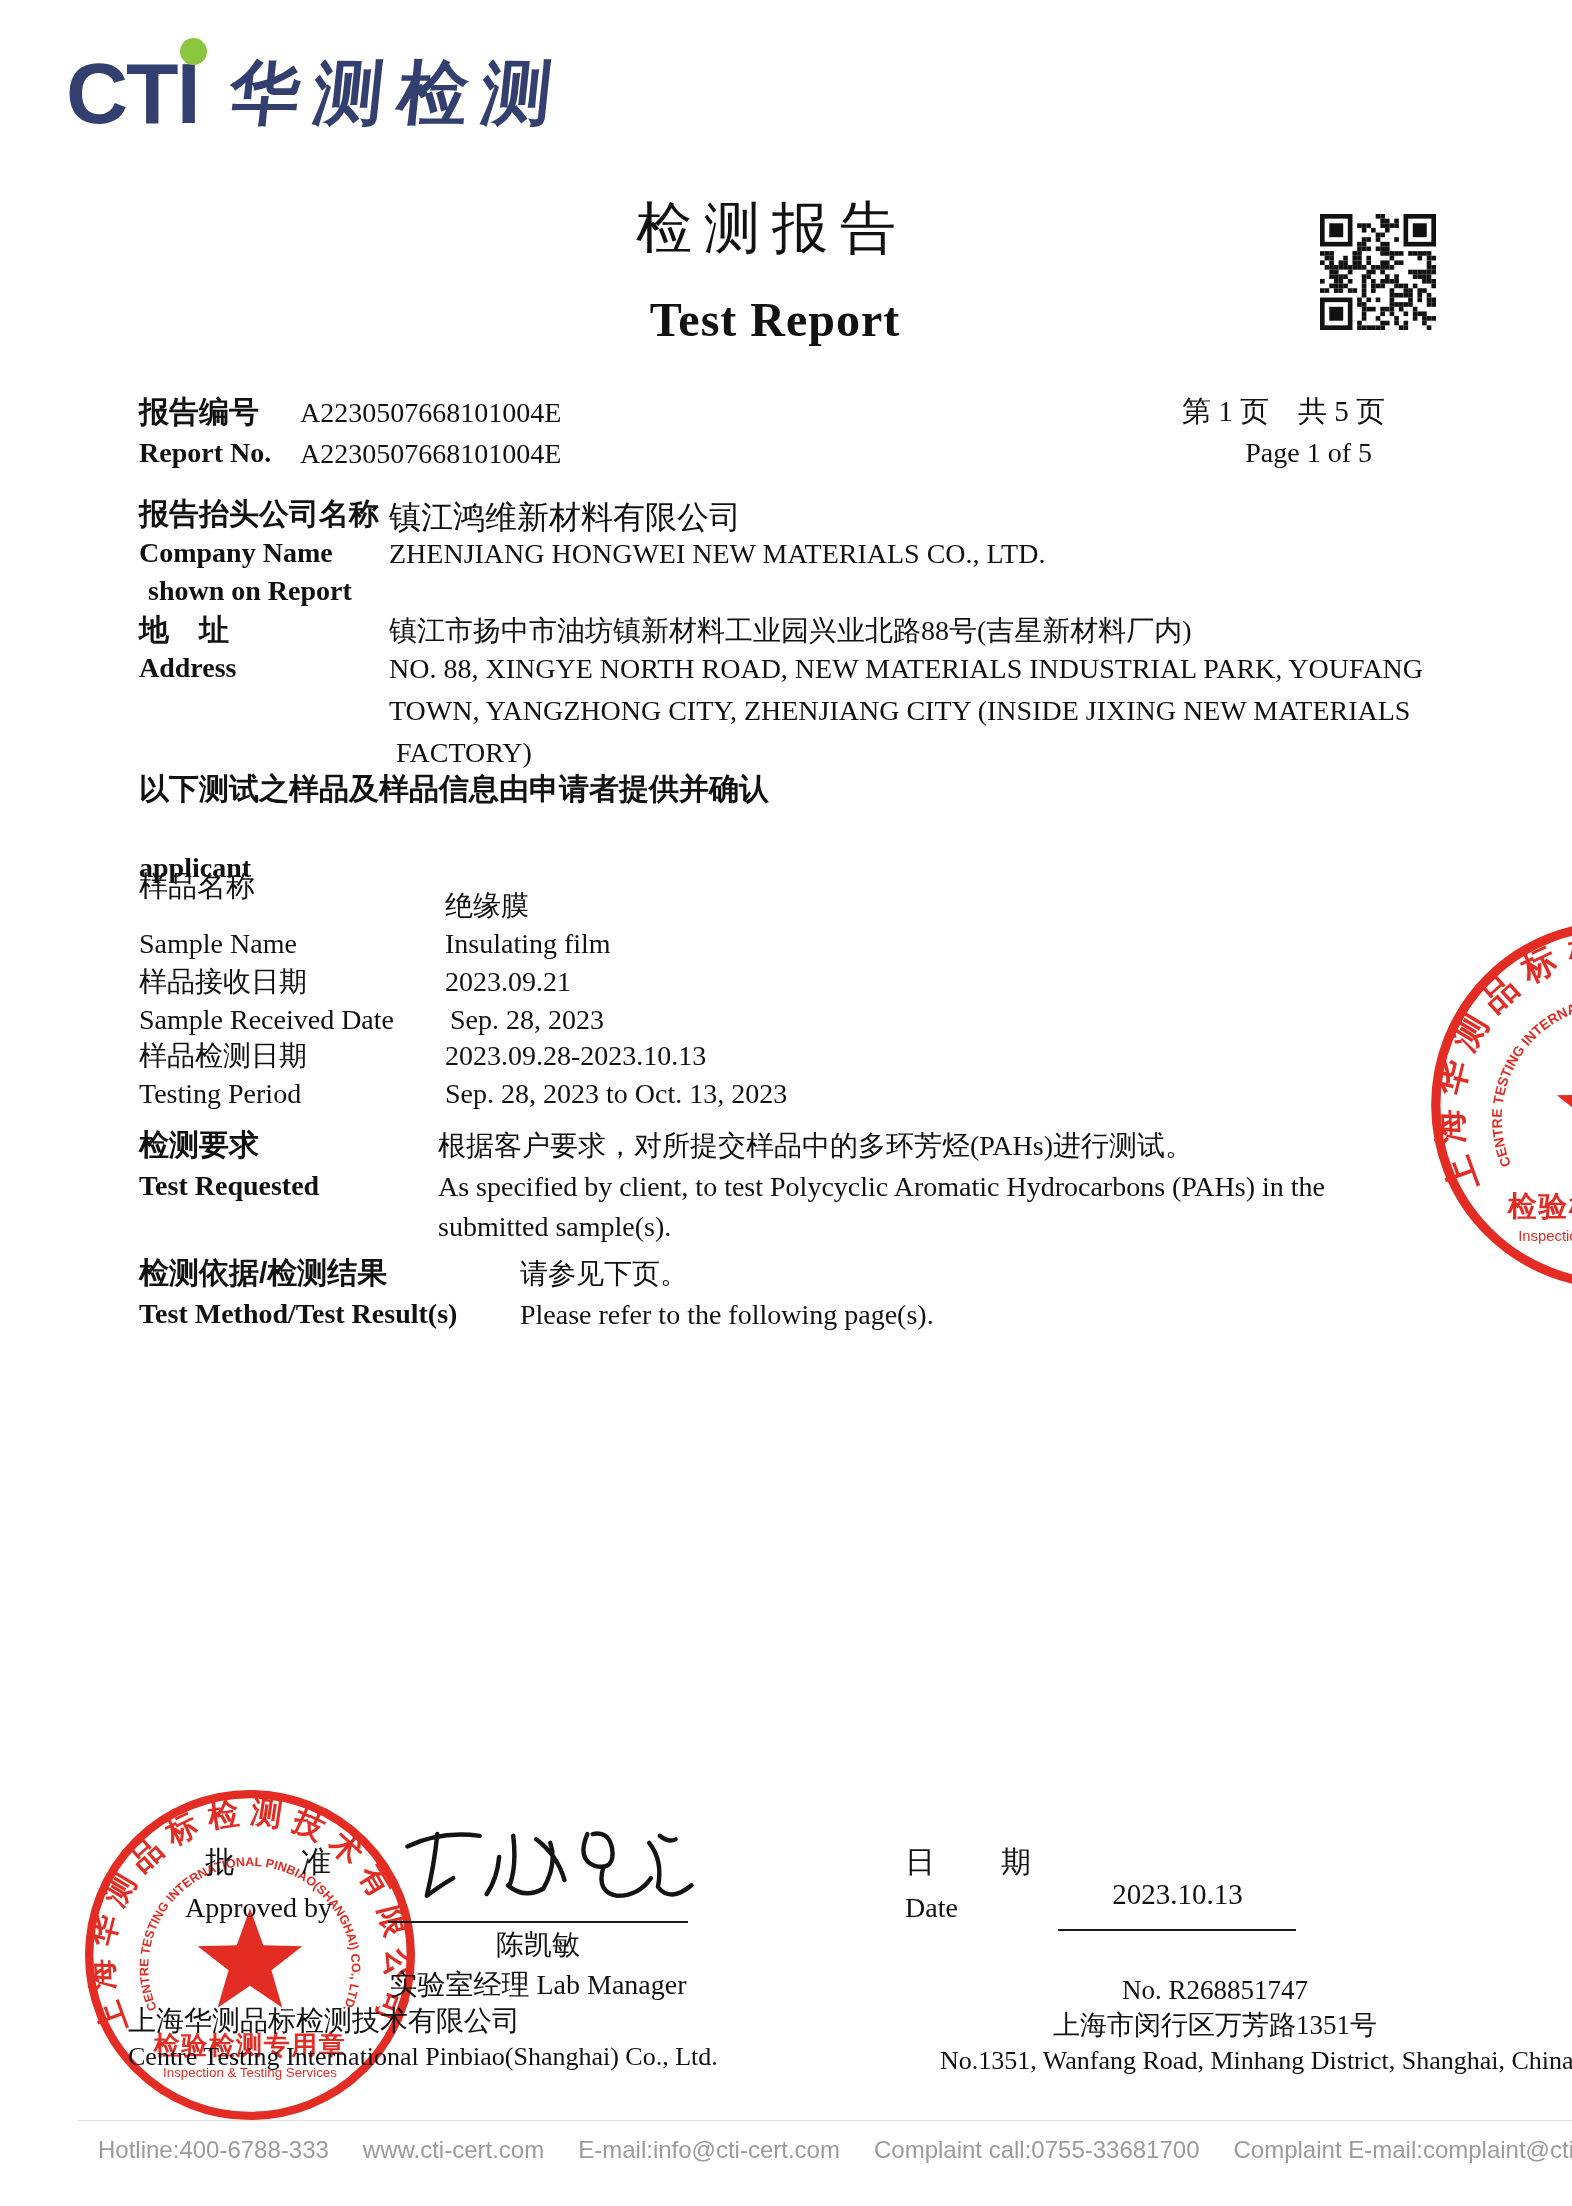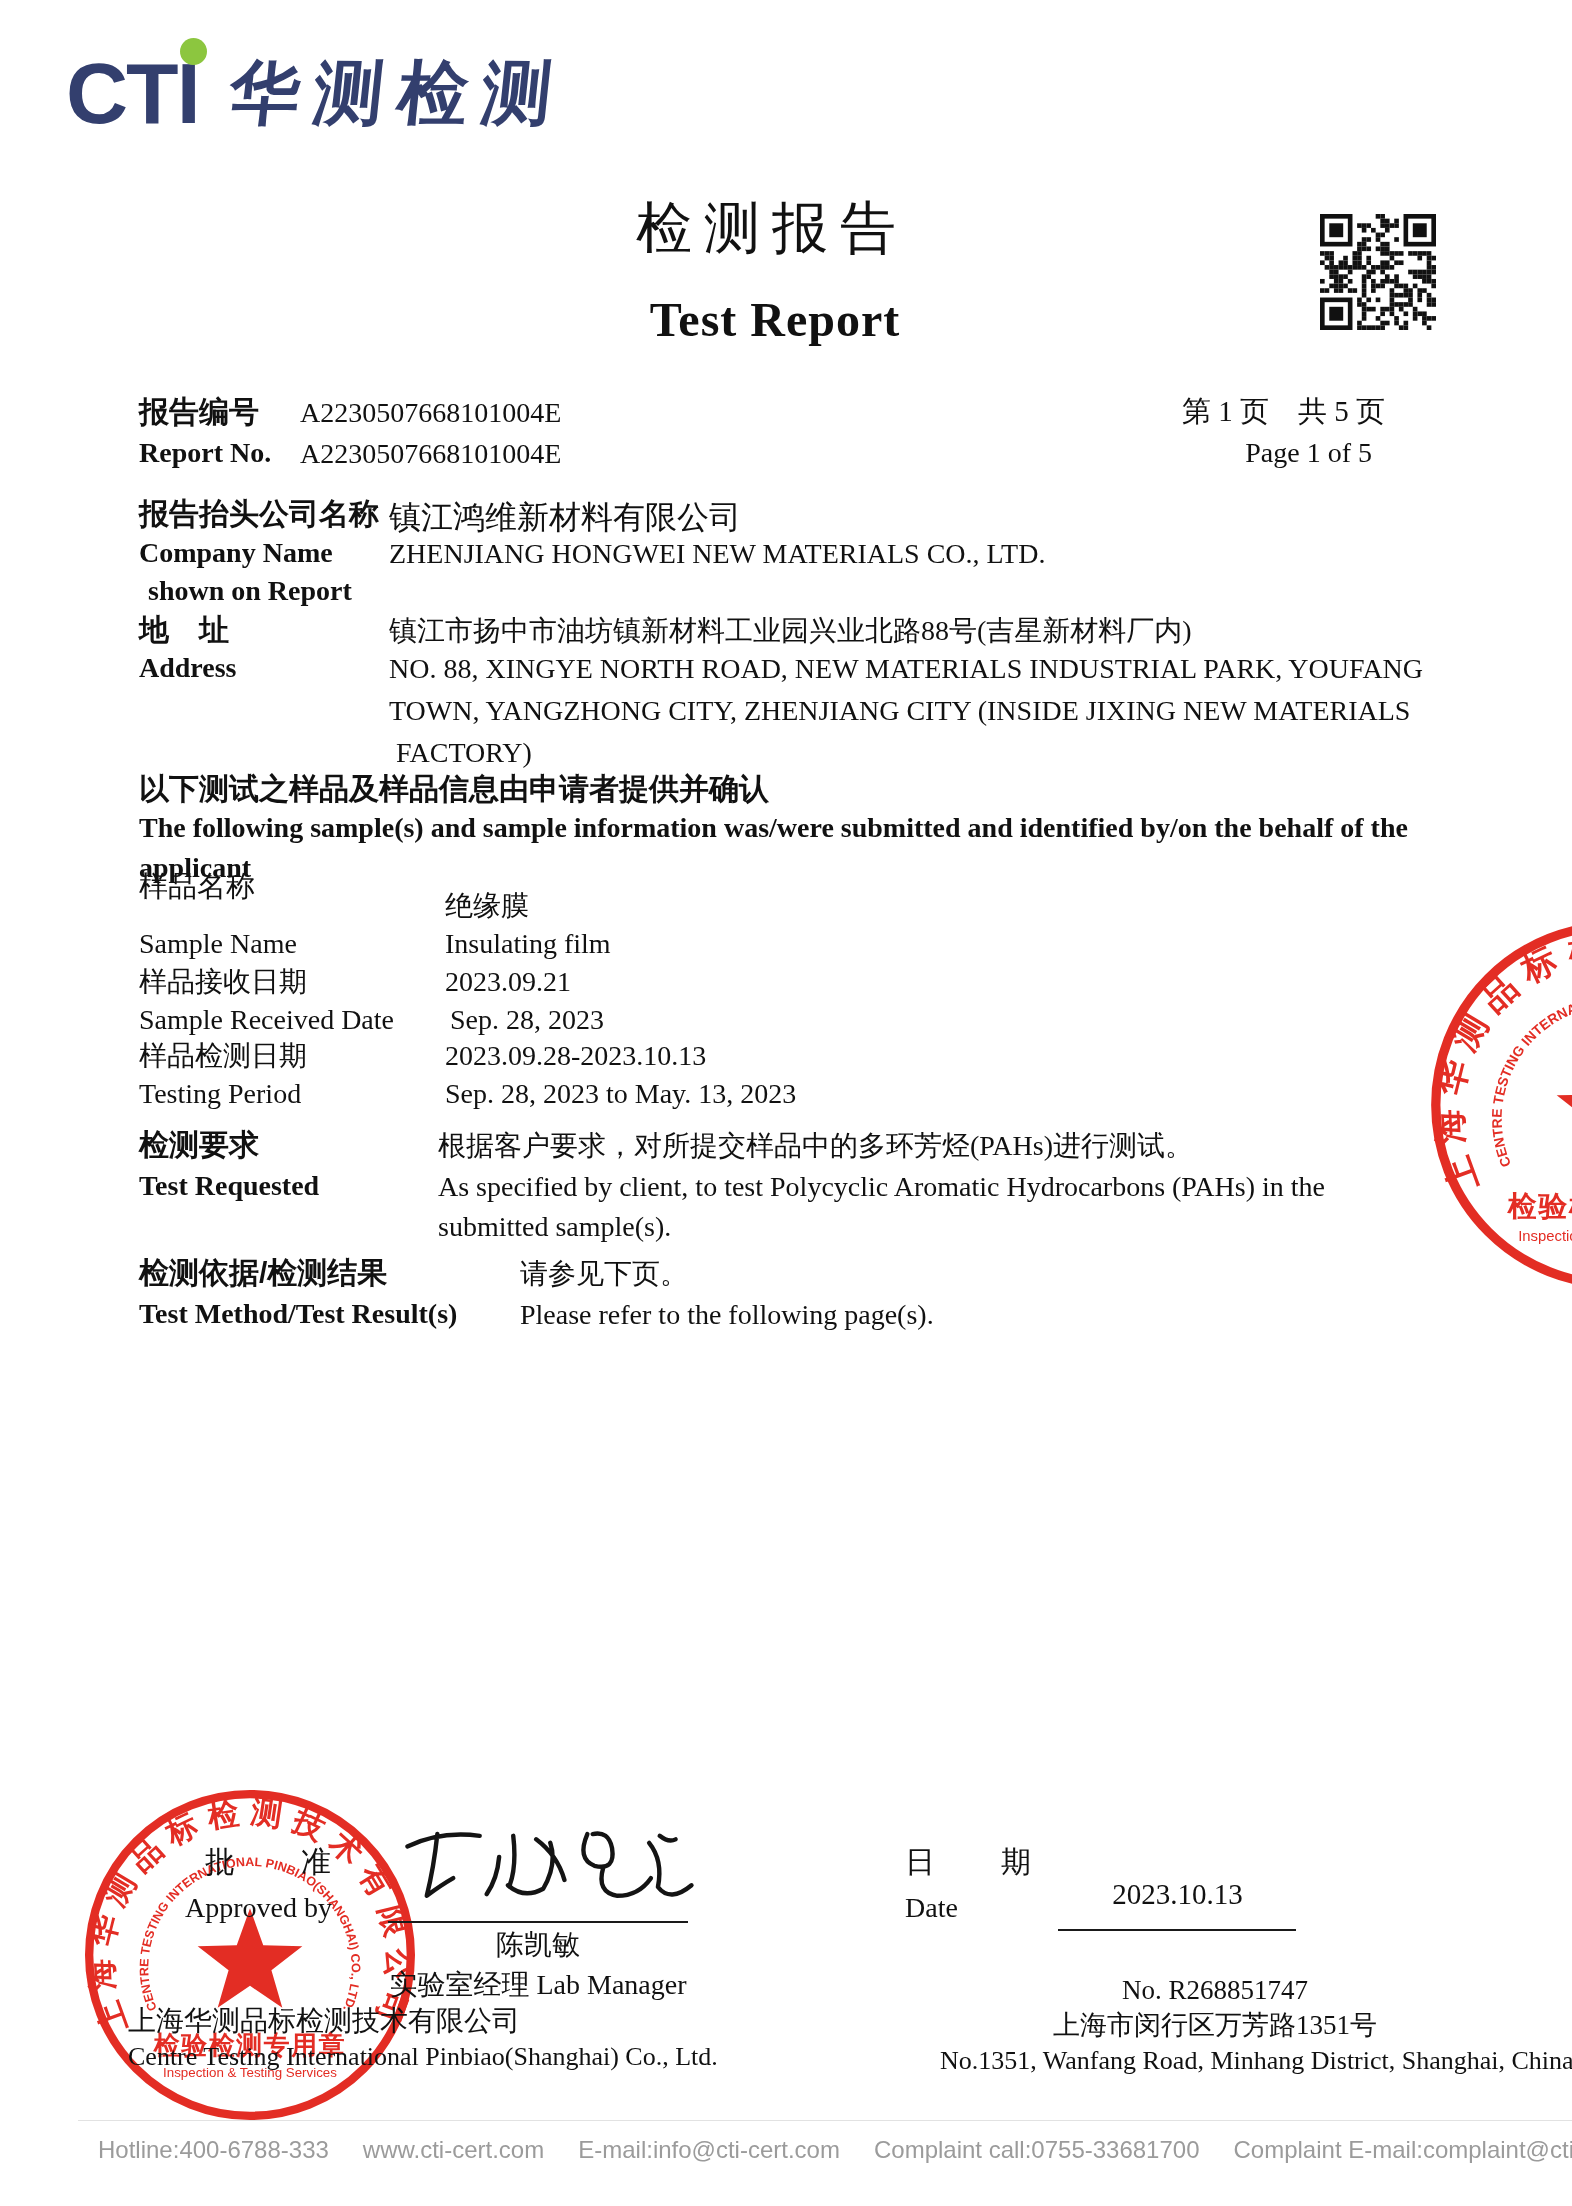--- a/index.html
+++ b/index.html
@@ -276,35 +276,34 @@
   <div class="t enb" style="left:148px;top:575px;font-size:28px;">shown on Report</div>
 
   <div class="t zhb" style="left:139px;top:613px;font-size:30px;">地　址</div>
   <div class="t" style="left:389px;top:615px;font-size:28px;">镇江市扬中市油坊镇新材料工业园兴业北路88号(吉星新材料厂内)</div>
   <div class="t enb" style="left:139px;top:652px;font-size:28px;">Address</div>
   <div class="t" style="left:389px;top:653px;font-size:28px;">NO. 88, XINGYE NORTH ROAD, NEW MATERIALS INDUSTRIAL PARK, YOUFANG</div>
   <div class="t" style="left:389px;top:695px;font-size:28px;">TOWN, YANGZHONG CITY, ZHENJIANG CITY (INSIDE JIXING NEW MATERIALS</div>
   <div class="t" style="left:389px;top:737px;font-size:28px;margin-left:7px;">FACTORY)</div>
 
   <div class="t zhb" style="left:139px;top:772px;font-size:30px;">以下测试之样品及样品信息由申请者提供并确认</div>
-  <div class="t enb" style="left:139px;top:812px;font-size:28px;">The following sample(s) and sample information was/were submitted and identified by/on the behalf of the</div>
   <div class="t enb" style="left:139px;top:852px;font-size:28px;">applicant</div>
 
   <div class="t" style="left:139px;top:870px;font-size:29px;">样品名称</div>
   <div class="t" style="left:445px;top:890px;font-size:28px;">绝缘膜</div>
   <div class="t" style="left:139px;top:928px;font-size:28px;">Sample Name</div>
   <div class="t" style="left:445px;top:928px;font-size:28px;">Insulating film</div>
   <div class="t" style="left:139px;top:966px;font-size:28px;">样品接收日期</div>
   <div class="t" style="left:445px;top:966px;font-size:28px;">2023.09.21</div>
   <div class="t" style="left:139px;top:1004px;font-size:28px;">Sample Received Date</div>
   <div class="t" style="left:450px;top:1004px;font-size:28px;">Sep. 28, 2023</div>
   <div class="t" style="left:139px;top:1040px;font-size:28px;">样品检测日期</div>
   <div class="t" style="left:445px;top:1040px;font-size:28px;">2023.09.28-2023.10.13</div>
   <div class="t" style="left:139px;top:1078px;font-size:28px;">Testing Period</div>
-  <div class="t" style="left:445px;top:1078px;font-size:28px;">Sep. 28, 2023  to  May. 13, 2023</div>
+  <div class="t" style="left:445px;top:1078px;font-size:28px;">Sep. 28, 2023  to  Oct. 13, 2023</div>
 
   <div class="t zhb" style="left:139px;top:1128px;font-size:30px;">检测要求</div>
   <div class="t" style="left:438px;top:1130px;font-size:28px;">根据客户要求，对所提交样品中的多环芳烃(PAHs)进行测试。</div>
   <div class="t enb" style="left:139px;top:1170px;font-size:28px;">Test Requested</div>
   <div class="t" style="left:438px;top:1171px;font-size:28px;">As specified by client, to test Polycyclic Aromatic Hydrocarbons (PAHs) in the</div>
   <div class="t" style="left:438px;top:1211px;font-size:28px;">submitted sample(s).</div>
 
   <div class="t zhb" style="left:139px;top:1256px;font-size:30px;">检测依据/检测结果</div>
   <div class="t" style="left:520px;top:1258px;font-size:28px;">请参见下页。</div>
   <div class="t enb" style="left:139px;top:1298px;font-size:28px;">Test Method/Test Result(s)</div>

